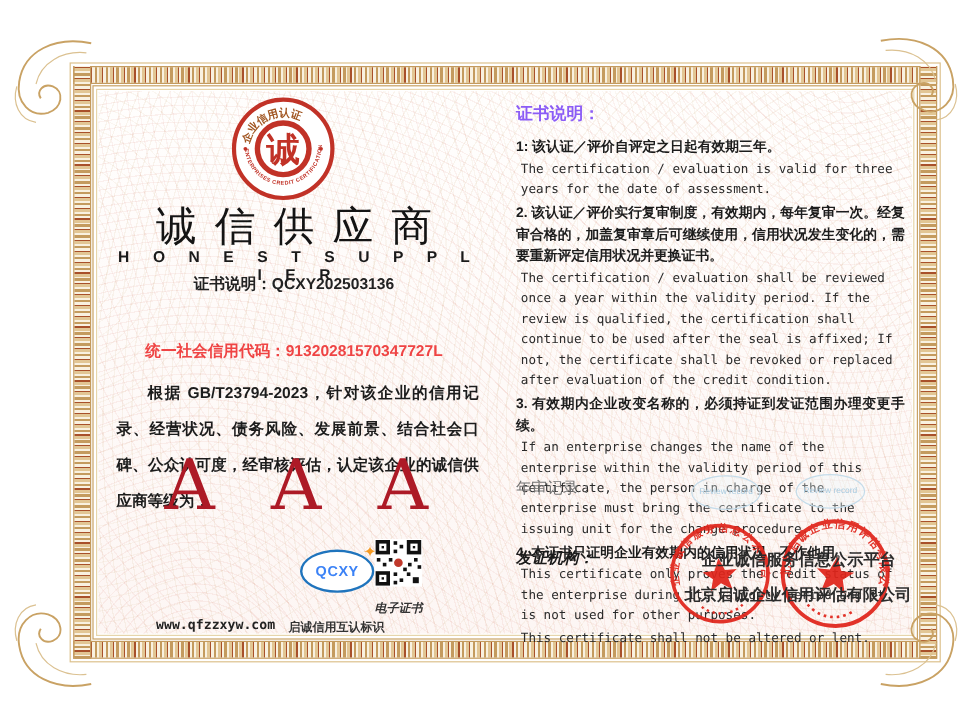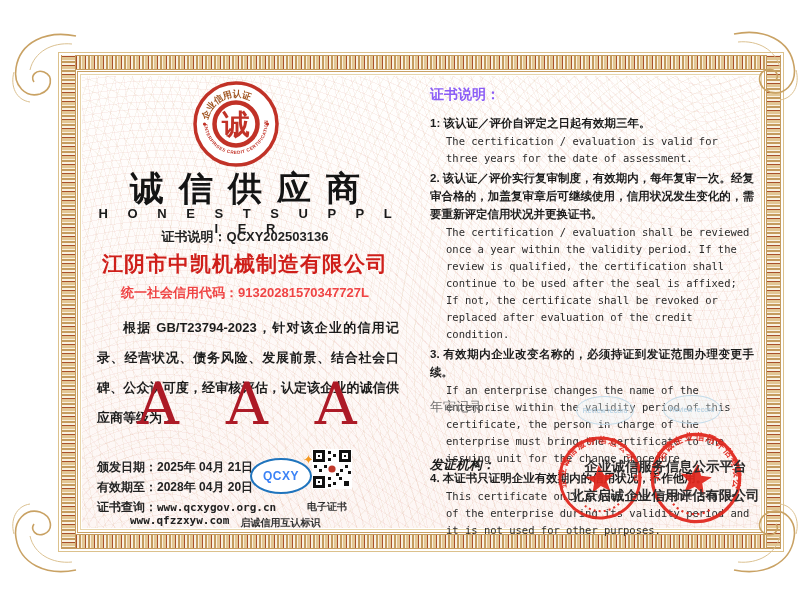--- a/index.html
+++ b/index.html
@@ -31,43 +31,43 @@
   .corner{position:absolute;width:78px;height:78px;pointer-events:none;}
   .corner svg{width:100%;height:100%;}
   .c-tl{left:6px;top:28px;}
   .c-tr{right:-4px;top:26px;transform:scaleX(-1);}
   .c-bl{left:6px;bottom:22px;transform:scaleY(-1);}
   .c-br{right:-4px;bottom:22px;transform:scale(-1,-1);}
 
   
   .abs{position:absolute;}
   .logo{left:192px;top:80px;width:88px;height:88px;}
-  .title{left:90px;top:166px;width:310px;text-align:center;font-size:34px;font-weight:700;color:#141414;letter-spacing:15px;padding-left:15px;box-sizing:border-box;font-family:"Liberation Serif","DejaVu Serif",serif;}
+  .title{left:90px;top:166px;width:310px;text-align:center;font-size:34px;font-weight:400;color:#141414;letter-spacing:15px;padding-left:15px;box-sizing:border-box;font-family:"Liberation Serif","DejaVu Serif",serif;}
   .title-en{left:90px;top:206px;width:310px;text-align:center;font-size:13px;font-weight:700;color:#1a1a1a;letter-spacing:8px;padding-left:8px;box-sizing:border-box;}
   .credit-line{left:90px;top:228px;width:310px;text-align:center;font-size:13px;font-weight:700;color:#222;}
   .company{left:90px;top:250px;width:310px;text-align:center;font-size:21px;font-weight:700;color:#cf1f1a;letter-spacing:1px;}
   .uscc{left:90px;top:284px;width:310px;text-align:center;font-size:13px;font-weight:700;color:#ef4444;}
   .bodytext{left:97px;top:313px;width:302px;font-size:13px;line-height:30px;font-weight:700;color:#1c1c1c;text-align:justify;text-indent:2em;}
   .grade{left:90px;top:370px;width:310px;text-align:center;font-size:58px;font-weight:400;color:#ad1a26;letter-spacing:47px;padding-left:47px;box-sizing:border-box;font-family:"DejaVu Serif","Liberation Serif",serif;}
   .meta{left:97px;top:457px;font-size:12px;font-weight:700;color:#222;line-height:20px;}
   .meta .url{font-family:"DejaVu Sans Mono",monospace;font-size:11px;font-weight:700;}
   .url2{left:130px;top:514px;font-size:11px;font-weight:700;color:#222;font-family:"DejaVu Sans Mono",monospace;}
 
   .qcxy{left:250px;top:458px;width:58px;height:32px;border:2px solid #1f74bd;border-radius:50%;display:flex;align-items:center;justify-content:center;background:#fff;}
   .qcxy span{color:#3b82f6;font-weight:700;font-size:12px;letter-spacing:0.5px;}
   .qcxy-star{left:303px;top:452px;color:#f59a23;font-size:13px;}
   .qcxy-cap{left:228px;top:516px;width:105px;text-align:center;font-size:10px;font-weight:700;color:#333;}
   .qr{left:312px;top:449px;width:40px;height:40px;}
-  .qr-cap{left:307px;top:500px;width:50px;font-size:10px;font-weight:700;color:#333;}
+  .qr-cap{left:307px;top:500px;width:50px;text-align:center;font-size:10px;font-weight:700;color:#333;font-style:italic;}
 
   
   .expl-head{left:430px;top:86px;font-size:14px;font-weight:700;color:#8b5cf6;}
   .expl{left:430px;top:112px;width:324px;color:#1c1c1c;}
   .expl .zh{font-size:11.5px;line-height:18px;font-weight:700;margin:2px 0 1px 0;text-align:justify;}
-  .expl .en{font-size:10.5px;line-height:17px;font-family:"DejaVu Sans Mono",monospace;color:#2a2a2a;margin:1px 0 2px 16px;}
+  .expl .en{font-size:10.5px;line-height:17px;font-family:"DejaVu Sans Mono",monospace;color:#2a2a2a;margin:1px 0 2px 4px;}
   .annual{left:430px;top:398px;font-size:13px;font-weight:400;color:#737373;}
   .oval{position:absolute;width:56px;height:27px;border:1px solid #c5dcea;border-radius:50%;display:flex;align-items:center;justify-content:center;font-size:7px;color:#a9cbe0;background:rgba(235,245,250,0.35);}
   .oval1{left:576px;top:396px;}
   .oval2{left:663px;top:395px;}
   .issuer-label{left:430px;top:456px;font-size:13px;font-weight:700;color:#1a1a1a;z-index:3;font-style:italic;}
   .issuer1{left:543px;top:458px;width:245px;text-align:center;font-size:13.5px;font-weight:700;color:#2b2b2b;z-index:3;}
   .issuer2{left:536px;top:487px;width:258px;text-align:center;font-size:13.5px;font-weight:700;color:#2b2b2b;z-index:3;}
   .seal{z-index:2;opacity:0.93;}
   .seal1{left:556px;top:434px;width:88px;height:88px;transform:rotate(-6deg);}
   .seal2{left:648px;top:430px;width:96px;height:96px;transform:rotate(7deg);}
@@ -120,30 +120,24 @@
       <text font-size="9" font-weight="bold" fill="#a0541f"><textPath href="#arcTop" startOffset="6">企业信用认证</textPath></text>
       <text font-size="4.6" font-weight="bold" fill="#c13227" letter-spacing="0.4"><textPath href="#arcBot" startOffset="2">ENTERPRISES CREDIT CERTIFICATION</textPath></text>
       <circle cx="44" cy="44" r="21.5" fill="#ffffff" stroke="#c13227" stroke-width="4.5"></circle>
       <text x="44" y="54" font-size="28" font-weight="bold" fill="#c13227" text-anchor="middle">诚</text>
     </svg>
   </div>
 
   <div class="abs title">诚信供应商</div>
   <div class="abs title-en">H O N E S T   S U P P L I E R</div>
   <div class="abs credit-line">证书说明：QCXY202503136</div>
-  <div class="abs company">江阴市中凯机械制造有限公司</div>
   <div class="abs uscc">统一社会信用代码：91320281570347727L</div>
   <div class="abs bodytext">根据 GB/T23794-2023，针对该企业的信用记录、经营状况、债务风险、发展前景、结合社会口碑、公众认可度，经审核评估，认定该企业的诚信供应商等级为：</div>
   <div class="abs grade">AAA</div>
 
-  <div class="abs meta">
-    <div><span>颁发日期：</span><span>2025年 04月 21日</span></div>
-    <div><span>有效期至：</span><span>2028年 04月 20日</span></div>
-    <div><span>证书查询：</span><span class="url">www.qcxygov.org.cn</span></div>
-  </div>
   <div class="abs url2">www.qfzzxyw.com</div>
 
   <div class="abs qcxy">
       <span>QCXY</span>
     </div>
   <div class="abs qcxy-star">✦</div>
   <div class="abs qcxy-cap">启诚信用互认标识</div>
 
   <div class="abs qr">
     <svg viewBox="0 0 40 40">
@@ -186,20 +180,21 @@
   <div class="abs expl-head">证书说明：</div>
   <div class="abs expl">
     <div class="zh">1: 该认证／评价自评定之日起有效期三年。</div>
     <div class="en">The certification / evaluation is valid for three years for the date of assessment.</div>
     <div class="zh">2. 该认证／评价实行复审制度，有效期内，每年复审一次。经复审合格的，加盖复审章后可继续使用，信用状况发生变化的，需要重新评定信用状况并更换证书。</div>
     <div class="en">The certification / evaluation shall be reviewed once a year within the validity period. If the review is qualified, the certification shall continue to be used after the seal is affixed; If not, the certificate shall be revoked or replaced after evaluation of the credit condition.</div>
     <div class="zh">3. 有效期内企业改变名称的，必须持证到发证范围办理变更手续。</div>
     <div class="en">If an enterprise changes the name of the enterprise within the validity period of this certificate, the person in charge of the enterprise must bring the certificate to the issuing unit for the change procedure.</div>
     <div class="zh">4. 本证书只证明企业有效期内的信用状况，不作他用。</div>
     <div class="en">This certificate only proves the credit status of the enterprise during its validity period and it is not used for other purposes.</div>
+    <div class="en">This certificate shall not be altered or lent.</div>
   </div>
 
   <div class="abs annual">年审记录：</div>
   <div class="oval oval1">Review record</div>
   <div class="oval oval2">Review record</div>
 
   <div class="abs issuer-label">发证机构：</div>
   <div class="abs issuer1">企业诚信服务信息公示平台</div>
   <div class="abs issuer2">北京启诚企业信用评估有限公司</div>
 

